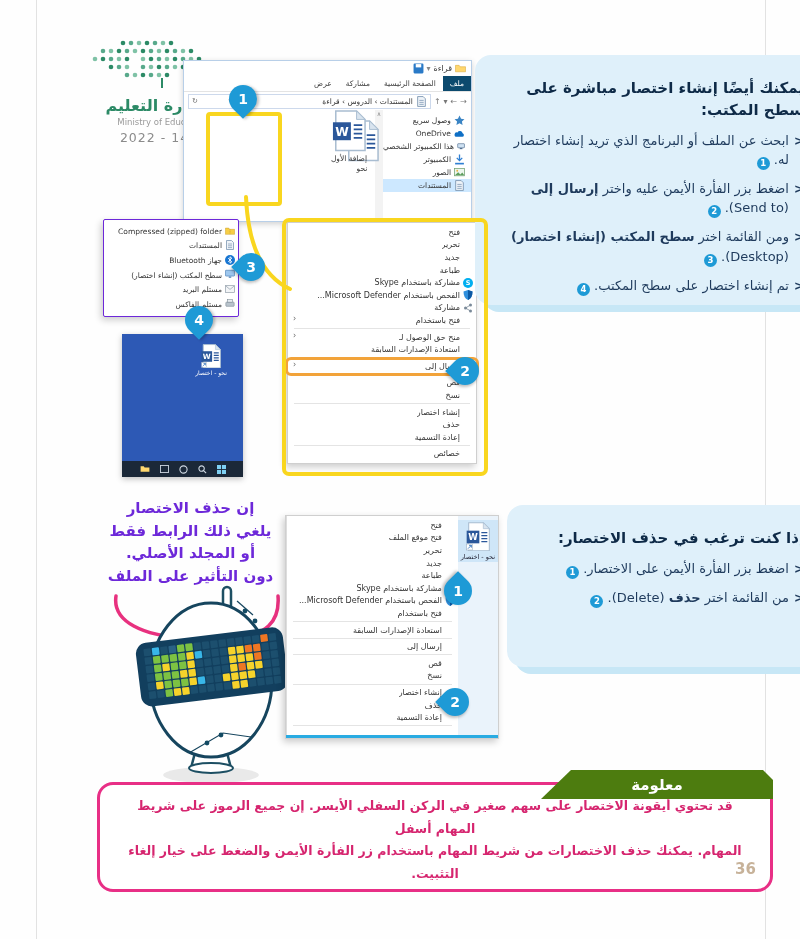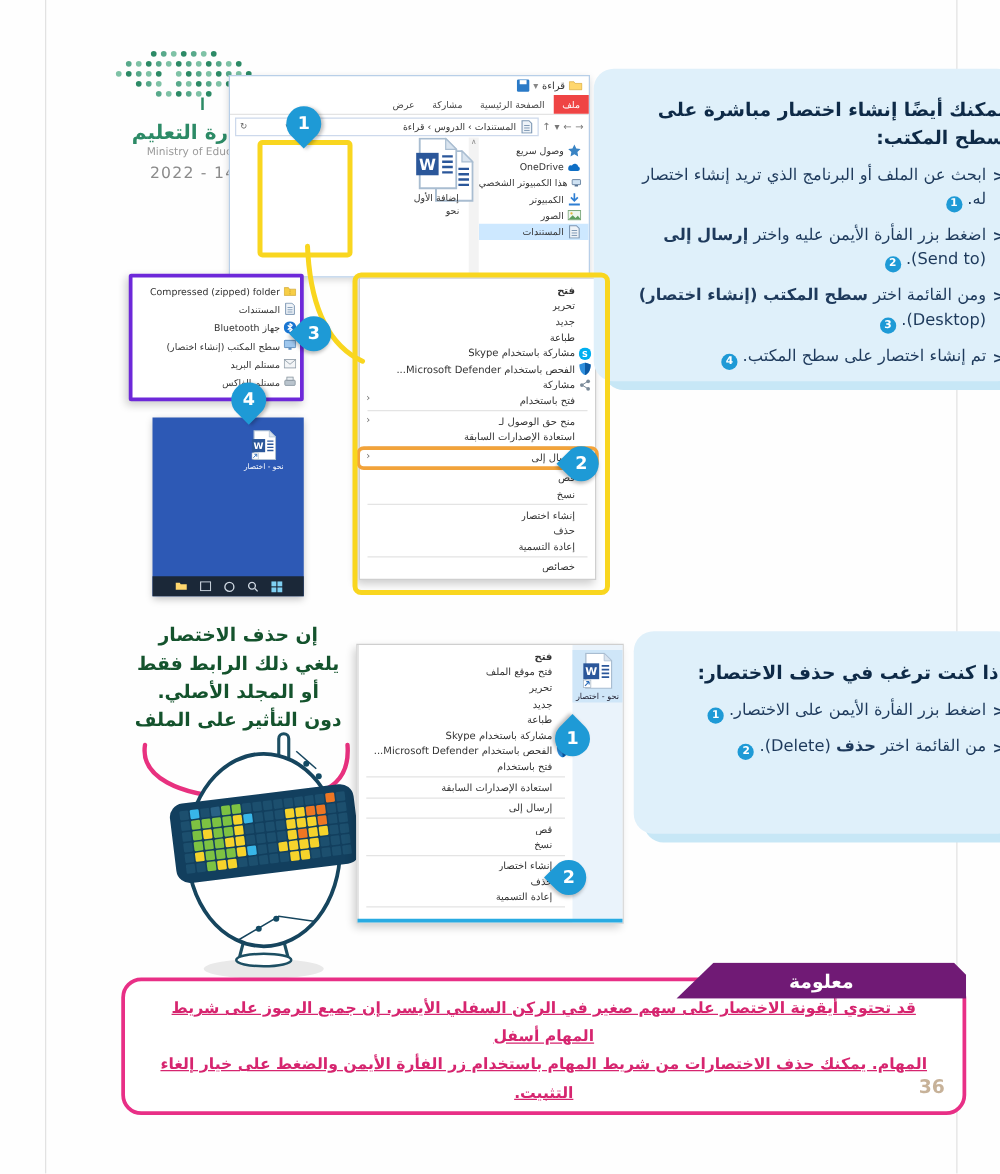--- a/index.html
+++ b/index.html
@@ -13,21 +13,21 @@
   #logo-ar{font-size:16px;font-weight:bold;color:#2c8a66;margin-top:2px;}
   #logo-en{font-size:8.5px;color:#9a9a9a;margin-top:2px;}
   #logo-years{font-size:12.5px;color:#8b8b8b;margin-top:3px;letter-spacing:1px;}
 
   
   .explorer{position:absolute;left:183px;top:60px;width:287px;height:160px;background:#fff;
             border:1px solid #b8cfe8;box-shadow:0 2px 6px rgba(0,0,0,.18);}
   .exp-title{height:15px;display:flex;align-items:center;gap:3px;padding:0 5px;font-size:8px;color:#333;}
   .exp-tabs{height:15px;display:flex;align-items:stretch;font-size:7.5px;color:#444;border-bottom:1px solid #e4e4e4;}
   .tab{padding:0 7px;display:flex;align-items:center;}
-  .tab.active{background:#ef4444;color:#fff;}
+  .tab.active{background:#0c4a6e;color:#fff;}
   .exp-addr{height:18px;display:flex;align-items:center;gap:3px;padding:0 4px;font-size:8px;color:#777;}
   .addr-box{flex:1;height:13px;border:1px solid #cdd9ec;display:flex;align-items:center;gap:3px;padding:0 3px;color:#333;font-size:7.5px;white-space:nowrap;overflow:hidden;}
   .search-box{width:40px;height:13px;border:1px solid #cdd9ec;display:flex;align-items:center;justify-content:space-between;padding:0 3px;font-size:7px;color:#666;}
   .exp-body{display:flex;height:110px;}
   .exp-side{width:88px;padding-top:4px;font-size:7.5px;color:#333;overflow:hidden;}
   .srow{display:flex;align-items:center;gap:3px;height:13px;padding-right:6px;white-space:nowrap;}
   .srow.sel{background:#cde8ff;}
   .sic{width:11px;display:flex;justify-content:center;}
   .exp-scroll{width:8px;background:#f3f3f3;font-size:6px;color:#888;text-align:center;}
   .exp-files{flex:1;position:relative;}
@@ -35,26 +35,26 @@
   .exp-files .file:nth-of-type(1){left:30px;top:10px;}
   .exp-files .file:nth-of-type(2){left:152px;top:10px;}
   .ybox-file{position:absolute;left:22px;top:2px;width:68px;height:86px;border:4px solid #f9d61f;border-radius:4px;pointer-events:none;z-index:3;}
 
   
   .menu{position:absolute;background:#fff;border:1px solid #cfcfcf;box-shadow:-2px 3px 7px rgba(0,0,0,.2);padding:3px 0;font-size:8px;color:#333;}
   .mi{position:relative;height:12.6px;display:flex;align-items:center;padding:0 16px 0 12px;white-space:nowrap;}
   .mi .lbl{overflow:hidden;}
   .mi .mic{position:absolute;right:3px;top:1.5px;width:10px;height:10px;display:flex;}
   .mi .arr{position:absolute;left:5px;top:0;color:#666;font-size:8px;}
-  .mi.bold{font-weight:bold;}
+  .mi.bold{font-weight:normal;}
   .mi.hl{outline:3px solid #f2a33a;border-radius:3px;}
   .msep{border-top:1px solid #e4e4e4;margin:1.5px 6px;}
   #menu1{left:287px;top:222px;width:188px;}
   .ybox1{position:absolute;left:282px;top:218px;width:198px;height:250px;border:4px solid #f9d61f;border-radius:7px;pointer-events:none;z-index:4;}
-  #sendto{left:103px;top:219px;width:134px;border:3px solid #6d28d9;border-radius:2px;padding:4px 0;}
+  #sendto{left:103px;top:219px;width:134px;border:1px solid #6d28d9;border-radius:2px;padding:4px 0;}
   #sendto .mi{height:14.6px;font-size:7.5px;}
   #menu2{left:285px;top:515px;width:212px;height:222px;padding:0;display:flex;}
   .m2strip{width:42px;background:#eaf3fb;position:relative;}
   .m2sel{margin:4px auto 0;width:38px;text-align:center;background:#cfe6f8;padding:2px 1px 1px;font-size:6.5px;color:#223;}
   .m2menu{flex:1;padding:3px 0;border-left:1px solid #ddd;}
   .m2bar{position:absolute;left:0;right:0;bottom:0;height:3px;background:#29abe2;}
 
   
   .desktop{position:absolute;left:122px;top:334px;width:121px;height:143px;background:#2d59b5;box-shadow:0 2px 6px rgba(0,0,0,.25);}
   .dt-icon{position:absolute;right:14px;top:10px;width:36px;text-align:center;font-size:6px;color:#fff;}
@@ -74,29 +74,29 @@
   .bubble{position:absolute;background:#c7e7f6;border-radius:16px;padding:16px 18px;z-index:0;}
   .bubble::before{content:"";position:absolute;left:-8px;top:-7px;width:100%;height:100%;background:#dff0fa;border-radius:16px;z-index:-1;}
   #bubble1{left:483px;top:62px;width:303px;}
   #bubble2{left:515px;top:512px;width:271px;min-height:130px;}
   .btitle{font-size:15px;font-weight:bold;color:#0e2a47;line-height:1.45;}
   .step{display:flex;gap:5px;margin-top:9px;font-size:13px;color:#1e3a5c;line-height:1.5;}
   .chev{font-weight:600;font-size:12px;margin-top:1px;}
   .badge{display:inline-flex;width:13px;height:13px;border-radius:50%;background:#1e9ad6;color:#fff;font-size:8.5px;font-weight:bold;align-items:center;justify-content:center;vertical-align:-2px;}
 
   
-  #robot-note{position:absolute;left:93px;top:497px;width:195px;text-align:center;font-size:15px;font-weight:bold;color:#14532d;line-height:1.5;}
+  #robot-note{position:absolute;left:93px;top:497px;width:195px;text-align:center;font-size:15px;font-weight:bold;color:#6d28d9;line-height:1.5;}
   #note-curve{position:absolute;left:108px;top:592px;}
   #robot{position:absolute;left:125px;top:585px;}
 
   
   #infobox{position:absolute;left:97px;top:782px;width:670px;height:104px;border:3px solid #e82f86;border-radius:16px;background:#fff;}
-  #infotab{position:absolute;top:-15px;right:-3px;width:232px;height:29px;background:#701a75;color:#fff;font-weight:bold;font-size:15px;display:flex;align-items:center;justify-content:center;clip-path:polygon(30px 0,222px 0,232px 10px,232px 29px,0 29px);text-align:center;}
+  #infotab{position:absolute;top:-15px;right:-3px;width:232px;height:29px;background:#4d7c0f;color:#fff;font-weight:bold;font-size:15px;display:flex;align-items:center;justify-content:center;clip-path:polygon(30px 0,222px 0,232px 10px,232px 29px,0 29px);text-align:center;}
   #info-lines{padding:10px 16px;text-align:center;}
-  .iline{font-size:12.5px;font-weight:bold;color:#d6256f;line-height:1.8;text-decoration:underline;}
+  .iline{font-size:12.5px;font-weight:bold;color:#d6256f;line-height:1.8;}
 
   #pagenum{position:absolute;left:735px;top:860px;font-size:15px;font-weight:bold;color:#c7b299;direction:ltr;}
   .conn{position:absolute;inset:0;pointer-events:none;z-index:2;}
   .isvg{width:100%;height:100%;}
 </style>
 </head>
 <body>
 
 <div class="page">
   <div class="edge l"></div>

